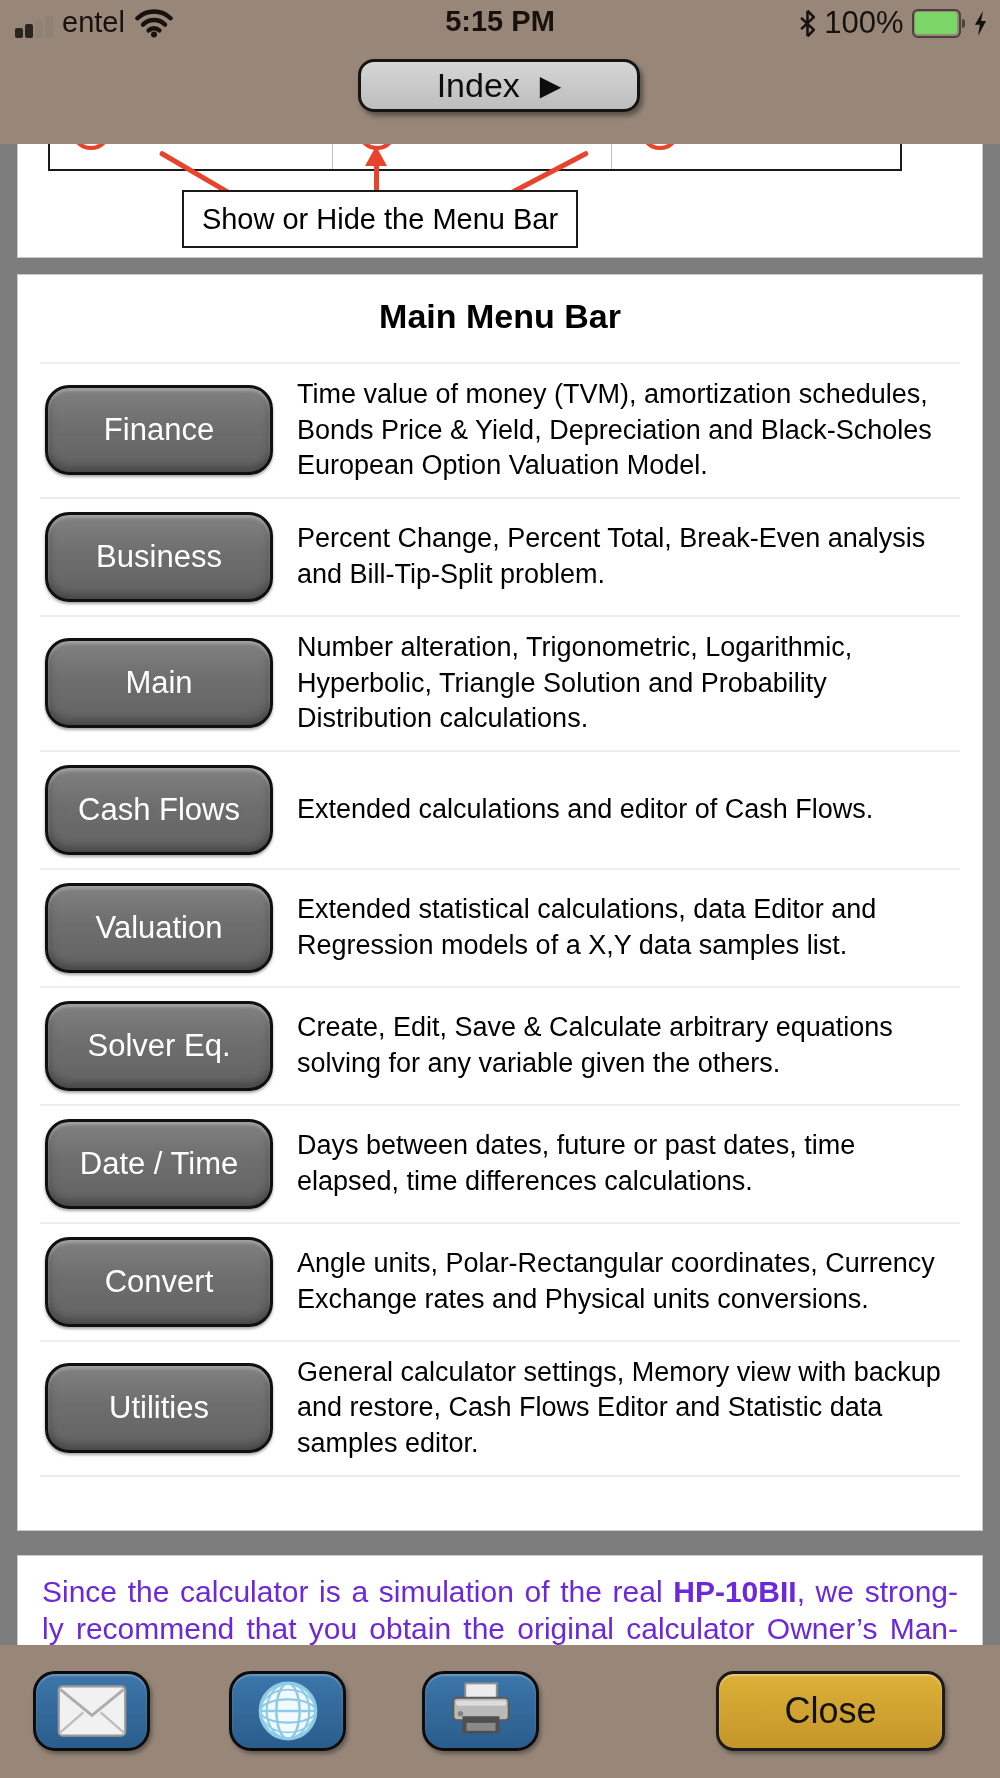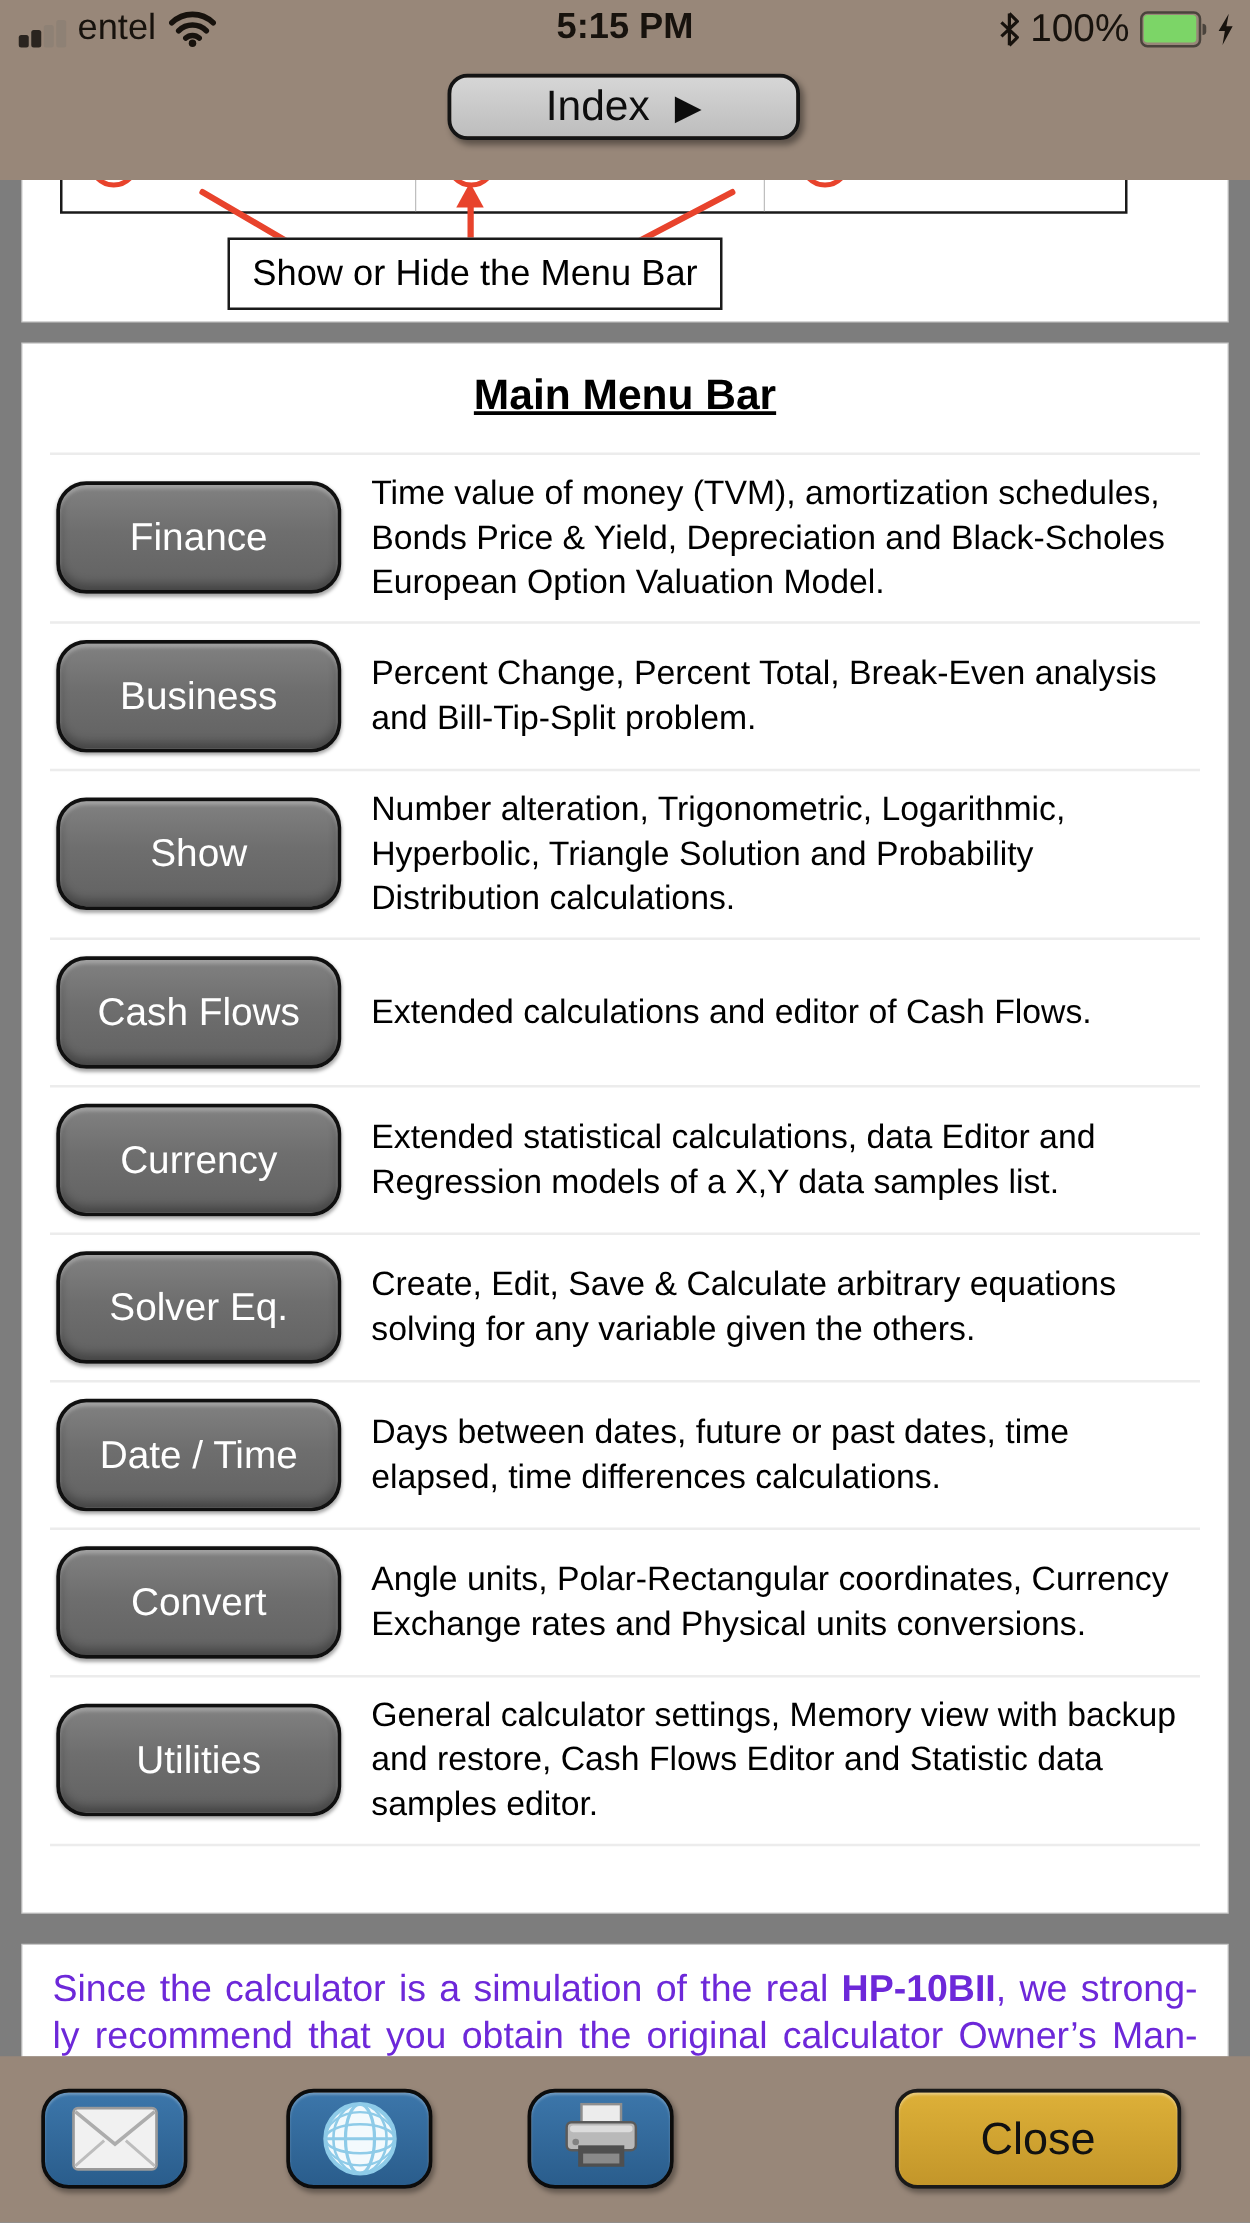--- a/index.html
+++ b/index.html
@@ -43,21 +43,21 @@
   .rc1{left:53px;top:-34px;} .rc2{left:339px;top:-34px;} .rc3{left:622px;top:-34px;}
   .red-line{position:absolute;height:5px;background:var(--annotation_red);transform-origin:0 50%;border-radius:2px;}
   .rl1{left:142px;top:6px;width:81px;transform:rotate(30.3deg);}
   .rl3{left:492px;top:47px;width:88px;transform:rotate(-27.7deg);}
   .arrow-shaft{position:absolute;left:356px;top:20px;width:5px;height:27px;background:var(--annotation_red);}
   .arrow-head{position:absolute;left:347px;top:2px;width:0;height:0;border-left:11.5px solid transparent;border-right:11.5px solid transparent;border-bottom:20px solid var(--annotation_red);}
   .callout{position:absolute;left:164px;top:46px;width:392px;height:54px;border:2px solid #1a1a1a;background:#fff;
     display:flex;align-items:center;justify-content:center;font-size:29px;color:#000;}
 
   
-  .menu-title{margin:22px 0 26px 0;text-align:center;font-size:34px;font-weight:bold;text-decoration:underline;color:#000;}
+  .menu-title{margin:22px 0 26px 0;text-align:center;font-size:34px;font-weight:bold;color:#000;}
   .sep{height:2px;background:#ececec;margin:0 22px;}
   .mrow{display:flex;align-items:center;gap:24px;padding:13px 36px 13px 27px;}
   .menu-btn{flex:none;width:228px;height:90px;border:3px solid #101010;border-radius:24px;color:#fff;cursor:pointer;
     font-family:inherit;font-size:31px;
     background:linear-gradient(180deg,#818181 0%,#6e6e6e 45%,#626262 100%);
     box-shadow:inset 0 3px 3px rgba(255,255,255,.28), inset 0 -5px 8px rgba(0,0,0,.30), 0 2px 3px rgba(0,0,0,.35);}
   .mdesc{margin:0;font-size:27px;line-height:1.32;color:#000;}
 
   
   .note{margin:0;padding:17px 24px 0 24px;font-size:30px;line-height:37px;color:#6d28d9;}
@@ -144,33 +144,33 @@
     </div>
     <div class="sep"></div>
 
     <div class="mrow">
       <button class="menu-btn">Business</button>
       <p class="mdesc">Percent Change, Percent Total, Break-Even analysis and Bill-Tip-Split problem.</p>
     </div>
     <div class="sep"></div>
 
     <div class="mrow">
-      <button class="menu-btn">Show</button>
+      <button class="menu-btn">Main</button>
       <p class="mdesc">Number alteration, Trigonometric, Logarithmic, Hyperbolic, Triangle Solution and Probability Distribution calculations.</p>
     </div>
     <div class="sep"></div>
 
     <div class="mrow">
       <button class="menu-btn">Cash Flows</button>
       <p class="mdesc">Extended calculations and editor of Cash Flows.</p>
     </div>
     <div class="sep"></div>
 
     <div class="mrow">
-      <button class="menu-btn">Currency</button>
+      <button class="menu-btn">Valuation</button>
       <p class="mdesc">Extended statistical calculations, data Editor and Regression models of a X,Y data samples list.</p>
     </div>
     <div class="sep"></div>
 
     <div class="mrow">
       <button class="menu-btn">Solver Eq.</button>
       <p class="mdesc">Create, Edit, Save &amp; Calculate arbitrary equations solving for any variable given the others.</p>
     </div>
     <div class="sep"></div>
 

